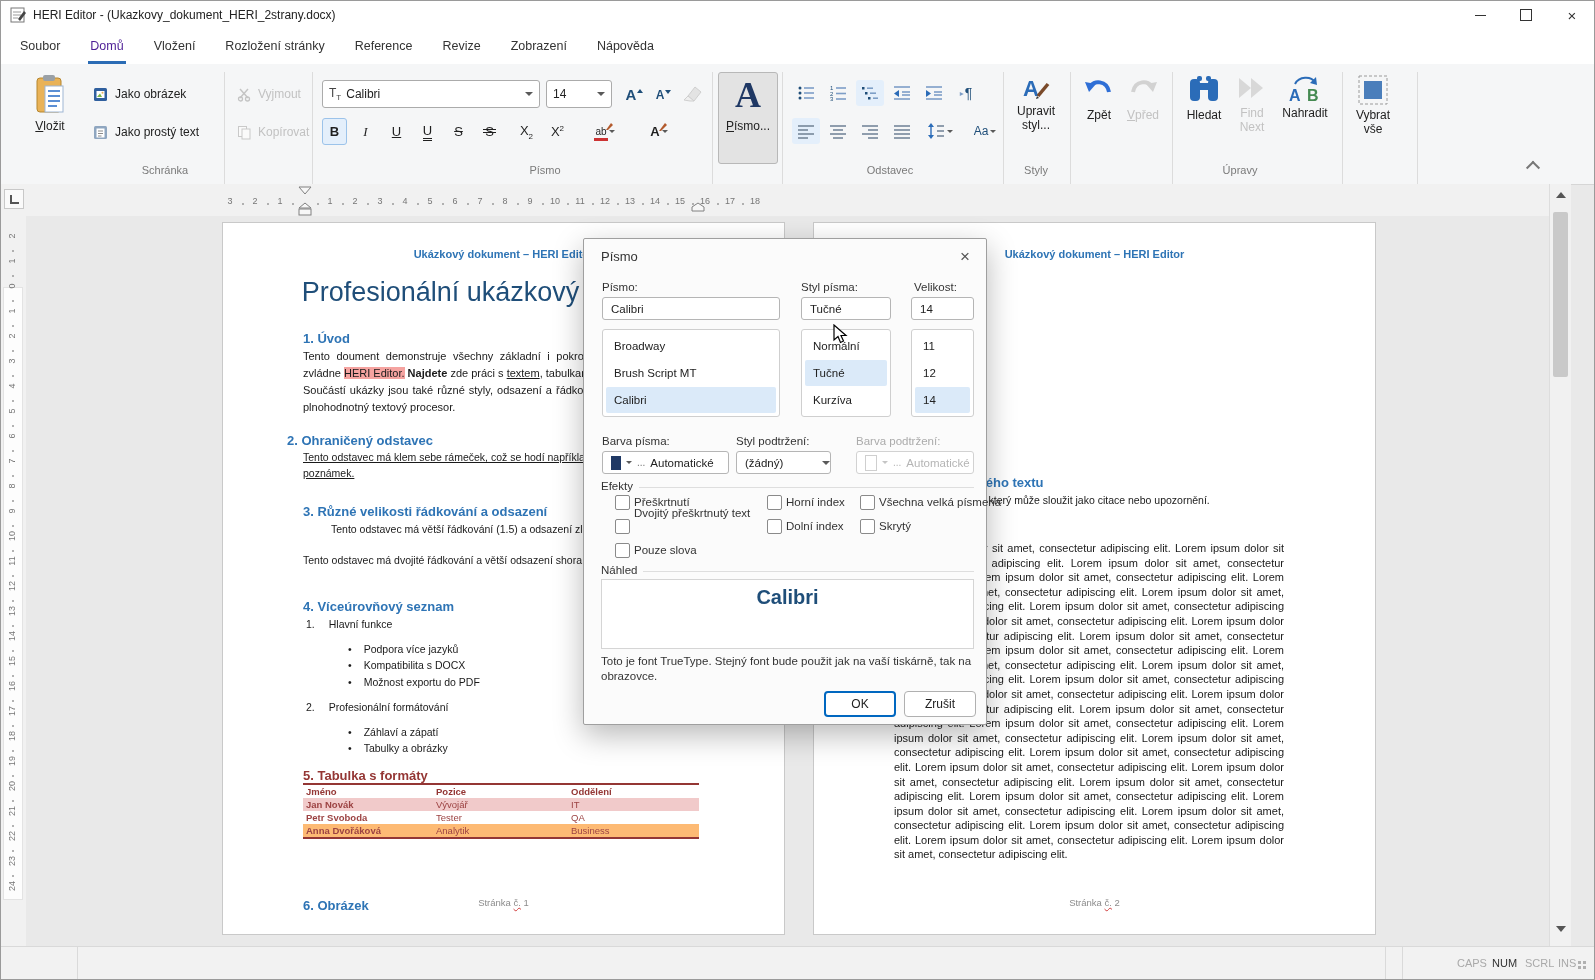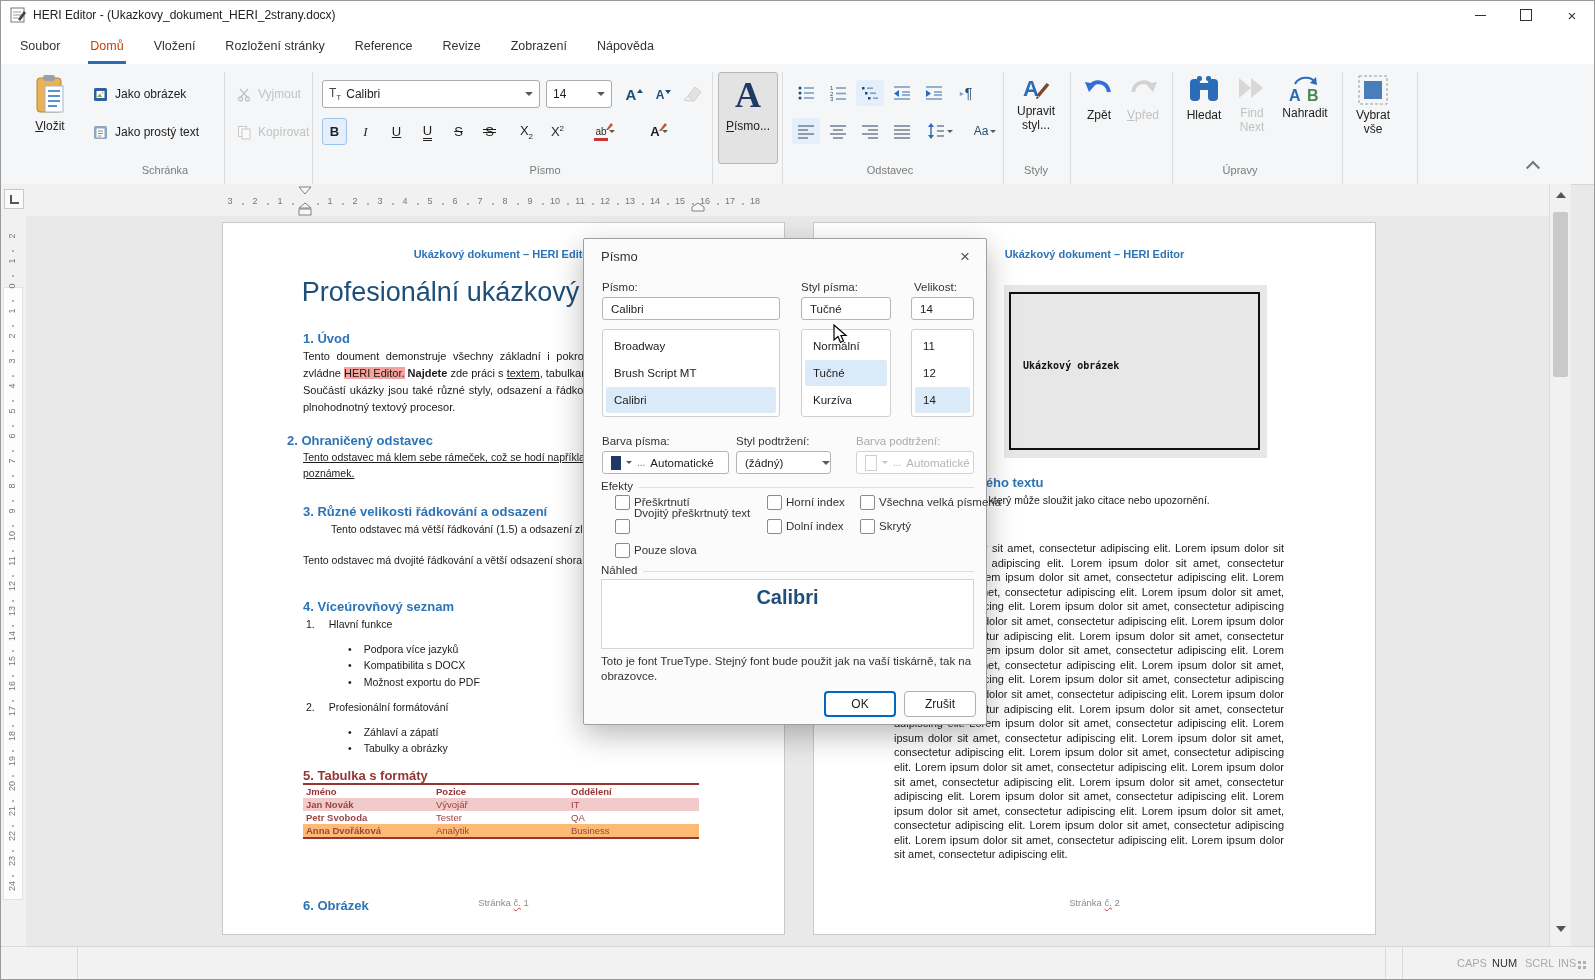--- a/index.html
+++ b/index.html
@@ -5,21 +5,21 @@
   html,body{margin:0;padding:0}
   body{width:1595px;height:980px;position:relative;overflow:hidden;
        font-family:"Liberation Sans",sans-serif;background:#e9e9e9;color:#1a1a1a}
   .b{position:absolute}
   
   #titlebar{left:0;top:0;width:1595px;height:30px;background:#fff;border-bottom:1px solid #e6e6e6}
   .wbtn{width:46px;height:30px;display:flex;align-items:center;justify-content:center;color:#333}
   
   #menubar{left:0;top:30px;width:1595px;height:34px;background:#fff;display:flex;align-items:stretch;padding-left:18px;gap:26px;box-sizing:border-box}
   .tab{font-size:12.5px;color:#333;display:flex;align-items:center;padding:0 2px;border-bottom:3px solid transparent}
-  .tab.active{border-bottom-color:#2b6cb5;color:#c2410c}
+  .tab.active{border-bottom-color:#2b6cb5;color:#4c1d95}
   
   #ribbon{left:0;top:64px;width:1595px;height:120px;background:#f5f6f7;border-bottom:1px solid #d6d6d6}
   .gsep{position:absolute;top:8px;width:1px;height:146px;background:#dcdcdc}
   .glabel{position:absolute;top:100px;font-size:11px;color:#7a7a7a;text-align:center}
   .rbtn{position:absolute;display:flex;align-items:center;gap:6px;height:28px;padding:0 7px;border-radius:3px;font-size:12px;color:#222;box-sizing:border-box}
   .dis{color:#c2c2c2}
   .combo{position:absolute;background:#fff;border:1px solid #ababab;border-radius:3px;display:flex;align-items:center;font-size:12px;color:#222;box-sizing:border-box;padding:0 6px;gap:5px}
   .chev{width:0;height:0;border-left:4px solid transparent;border-right:4px solid transparent;border-top:4px solid #5a5a5a;margin-left:auto}
   .chev.s{border-left-width:3.5px;border-right-width:3.5px;border-top-width:3.5px;margin-left:2px}
   .fmt{width:23px;height:25px;display:flex;align-items:center;justify-content:center;font-size:13px;border:1px solid transparent;border-radius:3px;color:#1f1f1f}
@@ -579,25 +579,20 @@
           <span class="tc3">Business</span>
       </div>
     </div>
 
     <div class="h" style="left:80px;top:675px">6. Obrázek</div>
     <div class="pfoot"><span>Stránka </span><span class="sq">č.</span><span> 1</span></div>
   </div>
 
   <div class="page" style="left:787px;top:6px">
     <div class="phead">Ukázkový dokument – HERI Editor</div>
-    <div class="b" style="left:190px;top:62px;width:263px;height:173px;background:#e7e7e7">
-      <div class="b" style="left:5px;top:7px;width:247px;height:154px;border:2px solid #111;background:#e7e7e7">
-        <div class="b" style="left:12px;top:66px;font-family:'DejaVu Sans Mono',monospace;font-weight:bold;font-size:10px;color:#111">Ukázkový obrázek</div>
-      </div>
-    </div>
     <div class="h" style="left:80px;top:252px">7. Blok citovaného textu</div>
     <div class="doctx2" style="left:80px;top:271px">Ukázka bloku textu, který může sloužit jako citace nebo upozornění.</div>
     <div class="b" style="left:80px;top:318px;width:390px;height:336px;overflow:hidden;font-size:11px;line-height:14.6px;text-align:justify;color:#1a1a1a">Lorem ipsum dolor sit amet, consectetur adipiscing elit. Lorem ipsum dolor sit amet, consectetur adipiscing elit. Lorem ipsum dolor sit amet, consectetur adipiscing elit. Lorem ipsum dolor sit amet, consectetur adipiscing elit. Lorem ipsum dolor sit amet, consectetur adipiscing elit. Lorem ipsum dolor sit amet, consectetur adipiscing elit. Lorem ipsum dolor sit amet, consectetur adipiscing elit. Lorem ipsum dolor sit amet, consectetur adipiscing elit. Lorem ipsum dolor sit amet, consectetur adipiscing elit. Lorem ipsum dolor sit amet, consectetur adipiscing elit. Lorem ipsum dolor sit amet, consectetur adipiscing elit. Lorem ipsum dolor sit amet, consectetur adipiscing elit. Lorem ipsum dolor sit amet, consectetur adipiscing elit. Lorem ipsum dolor sit amet, consectetur adipiscing elit. Lorem ipsum dolor sit amet, consectetur adipiscing elit. Lorem ipsum dolor sit amet, consectetur adipiscing elit. Lorem ipsum dolor sit amet, consectetur adipiscing elit. Lorem ipsum dolor sit amet, consectetur adipiscing elit. Lorem ipsum dolor sit amet, consectetur adipiscing elit. Lorem ipsum dolor sit amet, consectetur adipiscing elit. Lorem ipsum dolor sit amet, consectetur adipiscing elit. Lorem ipsum dolor sit amet, consectetur adipiscing elit. Lorem ipsum dolor sit amet, consectetur adipiscing elit. Lorem ipsum dolor sit amet, consectetur adipiscing elit. Lorem ipsum dolor sit amet, consectetur adipiscing elit. Lorem ipsum dolor sit amet, consectetur adipiscing elit. Lorem ipsum dolor sit amet, consectetur adipiscing elit. Lorem ipsum dolor sit amet, consectetur adipiscing elit. Lorem ipsum dolor sit amet, consectetur adipiscing elit. Lorem ipsum dolor sit amet, consectetur adipiscing elit. </div>
     <div class="pfoot"><span>Stránka </span><span class="sq">č.</span><span> 2</span></div>
   </div>
 </div>
 
 <div class="b" id="dlg">
   <div class="dl" style="left:17px;top:10px;font-size:13px">Písmo</div>
   <div class="b" style="left:368px;top:5px;width:26px;height:26px;display:flex;align-items:center;justify-content:center;font-size:17px;color:#555">

